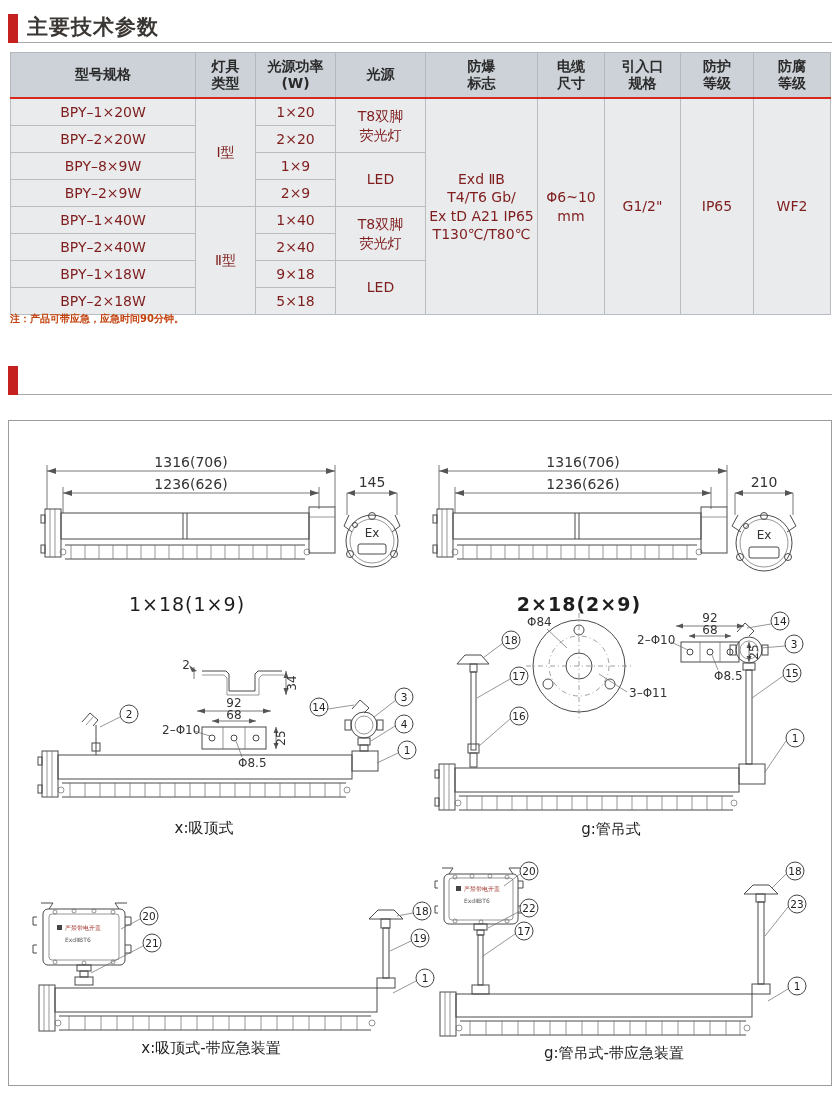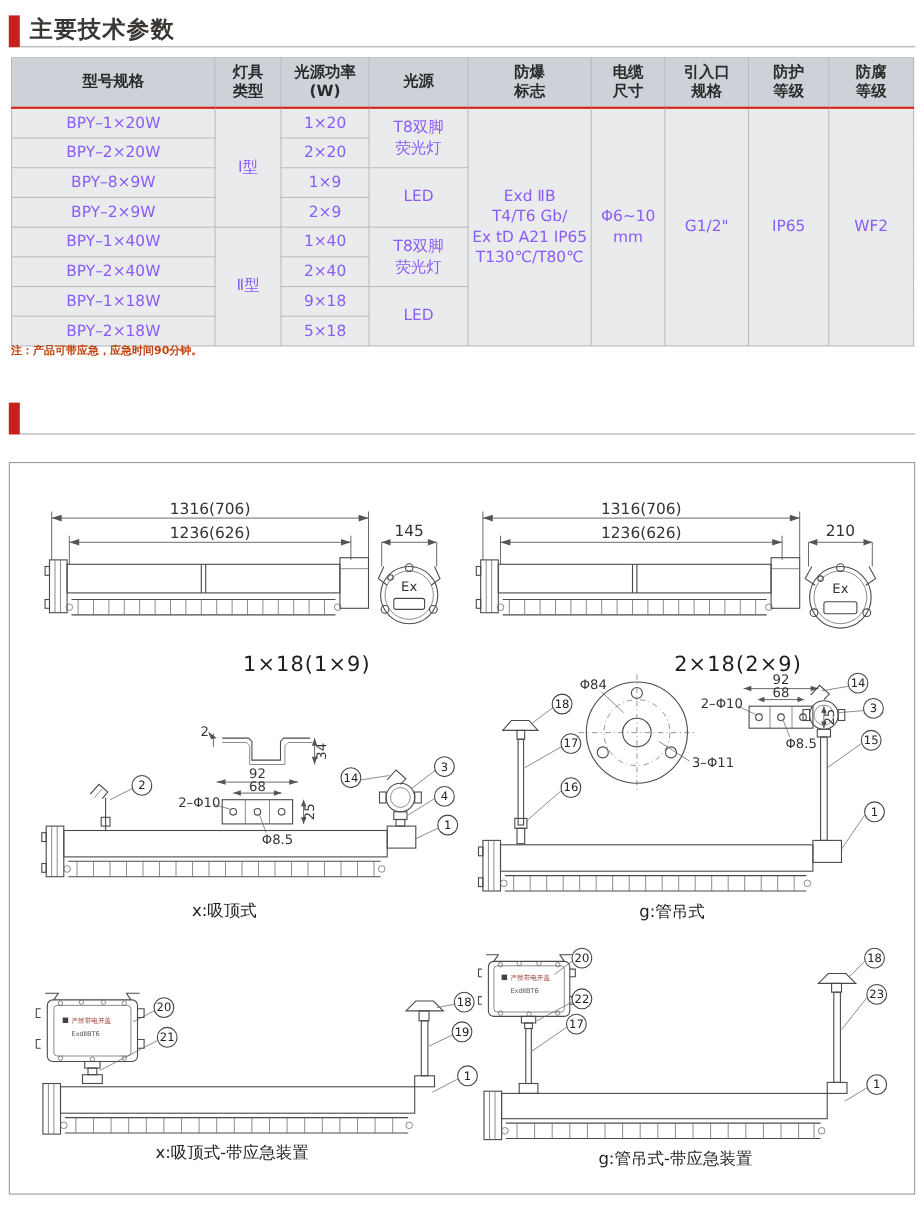--- a/index.html
+++ b/index.html
@@ -9,31 +9,31 @@
   
   .sec-bar{position:absolute;width:10px;height:29px;background:#c5221f;}
   .sec-title{position:absolute;font-size:21px;font-weight:bold;color:#3a3633;letter-spacing:1px;}
   .sec-rule{position:absolute;height:1px;background:#a9a9a9;}
 
   
   #spec-table{position:absolute;left:10px;top:52px;width:820px;border-collapse:collapse;table-layout:fixed;}
   #spec-table th{background:#ccd2d8;color:#2a2a2a;font-size:14px;font-weight:bold;
     height:44px;border:1px solid #b3b8bc;border-bottom:2px solid #d8281e;
     text-align:center;vertical-align:middle;white-space:pre-line;line-height:1.25;padding:0;}
-  #spec-table td{background:#e9ebed;color:#8b5cf6;font-size:14px;height:26px;
+  #spec-table td{background:#e9ebed;color:#7f1d1d;font-size:14px;height:26px;
     border:1px solid #b9bdc1;text-align:center;vertical-align:middle;
     white-space:pre-line;line-height:1.3;padding:0 2px;}
 
   .note{position:absolute;left:10px;top:312px;font-size:10px;font-weight:bold;color:#c2410c;}
 
   
   #panel{position:absolute;left:8px;top:420px;width:822px;height:664px;
     border:1px solid #9c9c9c;background:#fff;}
   .draw{position:absolute;}
-  .cap-lg{position:absolute;width:100%;text-align:right;font-size:19px;color:#1e1e1e;letter-spacing:1px;}
+  .cap-lg{position:absolute;width:100%;text-align:center;font-size:19px;color:#1e1e1e;letter-spacing:1px;}
   .cap-sm{position:absolute;width:100%;text-align:center;font-size:15px;color:#1e1e1e;}
 
   
   svg{display:block;}
   svg text{font-family:"DejaVu Sans","Liberation Sans",sans-serif;fill:#333;}
   .ln{fill:none;stroke:#4a4a4a;stroke-width:1;}
   .thin{fill:none;stroke:#6a6a6a;stroke-width:0.7;}
   .dim{fill:none;stroke:#555;stroke-width:0.8;}
   .dash{fill:none;stroke:#777;stroke-width:0.7;stroke-dasharray:5 3 1 3;}
   .arr{fill:#555;stroke:none;}
@@ -285,21 +285,21 @@
           <circle class="ln" cx="335" cy="90" r="28"></circle>
             <circle class="thin" cx="335" cy="90" r="24"></circle>
           <circle class="ln" cx="335" cy="63" r="3.5"></circle>
             <circle class="ln" cx="311" cy="104" r="3.5"></circle>
             <circle class="ln" cx="359" cy="104" r="3.5"></circle>
             <circle class="ln" cx="317" cy="73" r="2.5"></circle>
           <text class="lbl" x="335" y="86" text-anchor="middle">Ex</text>
           <rect class="ln" x="320" y="94" width="30" height="11" rx="2"></rect>
         </g>
       </svg>
-      <div class="cap-lg" style="left:0;top:140px;width:300px;">2×18(2×9)</div>
+      <div class="cap-lg" style="left:0;top:140px;width:300px;font-weight:bold;">2×18(2×9)</div>
     </div>
 
     <div class="draw" style="left:25px;top:198px;width:390px;height:225px;">
       <svg width="390" height="196" viewBox="0 0 390 196">
         <g>
           <path class="ln" d="M168 52 h24 l3 3 v17 h26 v-17 l3 -3 h24"></path>
           <path class="thin" d="M168 56 h22 l3 3 v17 h32 v-17 l3 -3 h22"></path>
           <line class="dim" x1="160" y1="48" x2="160" y2="60"></line>
           <path class="arr" d="M163 52 l-8 -6 l3 7 z"></path>
           <text class="lbl" x="152" y="50" text-anchor="middle">2</text>

